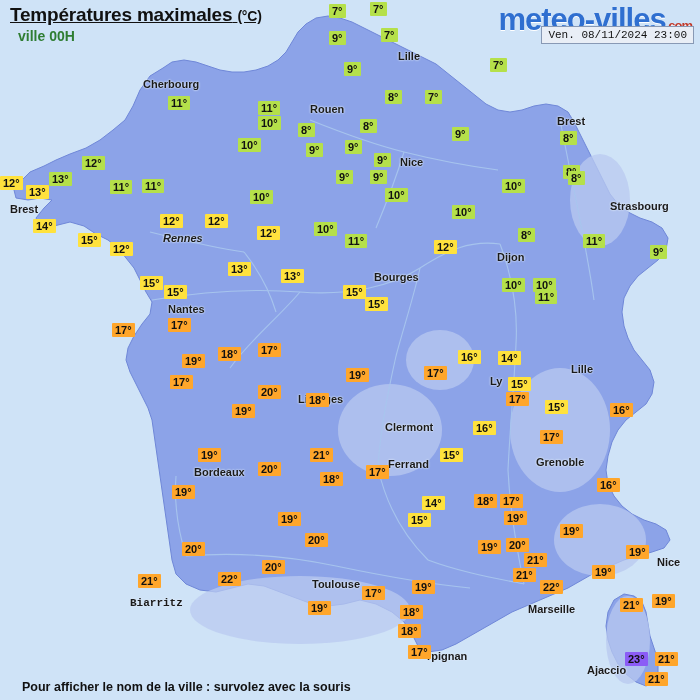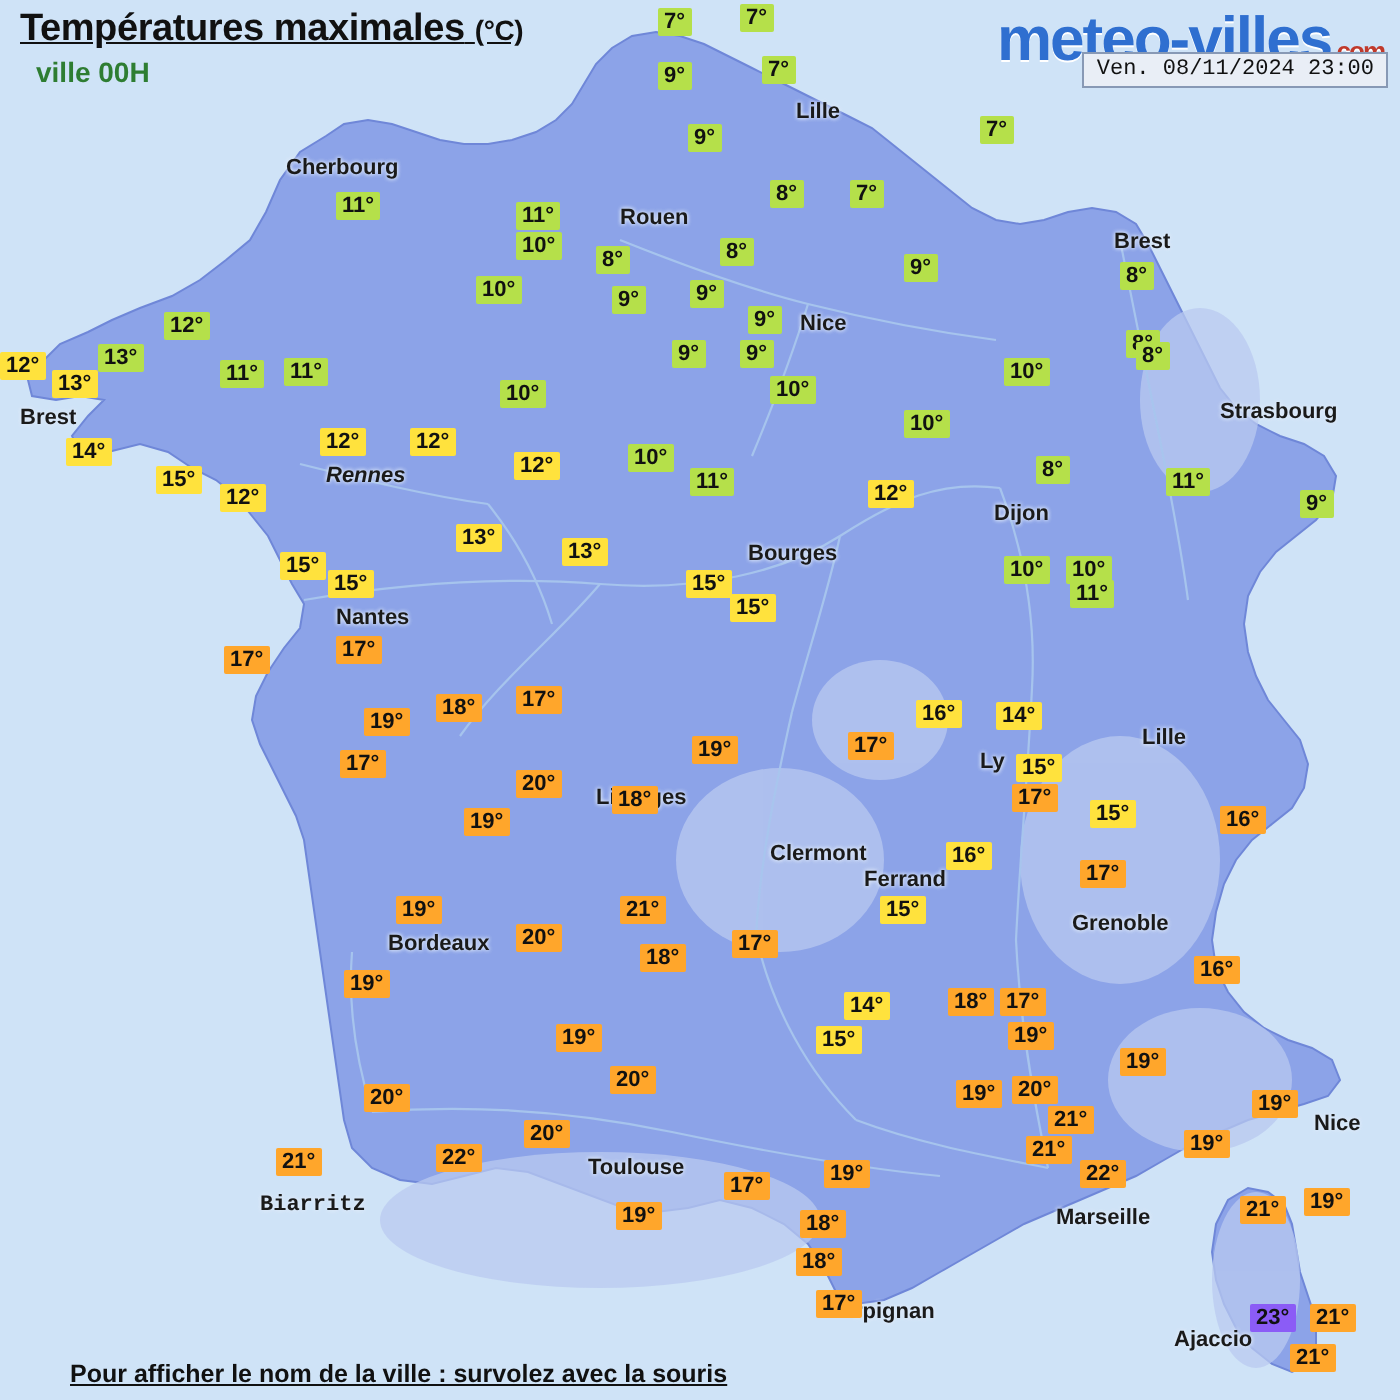--- a/index.html
+++ b/index.html
@@ -51,22 +51,22 @@
   .brand .dotcom{font-size:13px;color:#c0392b;font-weight:bold;}
   .datebox{
     position:absolute;right:6px;top:26px;
     background:#e9eef6;
     border:1px solid #8899b5;
     font-family:"Liberation Mono",monospace;
     font-size:11px;color:#111;
     padding:2px 6px;
   }
   .footer{
-    position:absolute;left:35px;bottom:6px;
-    font-size:12.5px;font-weight:bold;color:#111;text-decoration:underline;
+    position:absolute;left:22px;bottom:6px;
+    font-size:12.5px;font-weight:bold;color:#111;
   }
   .city{
     position:absolute;
     font-size:11px;font-weight:bold;color:#1a1a1a;
     white-space:nowrap;
     text-shadow:0 0 2px #dfeaf9,0 0 2px #dfeaf9;
   }
   .temp{
     position:absolute;
     font-size:11px;font-weight:bold;color:#111;
@@ -165,25 +165,25 @@
     <div class="city" style="left: 10px; top: 203px;">Brest</div>
     <div class="city" style="left: 163px; top: 232px; font-style: italic;">Rennes</div>
     <div class="city" style="left: 610px; top: 200px;">Strasbourg</div>
     <div class="city" style="left: 497px; top: 251px;">Dijon</div>
     <div class="city" style="left: 374px; top: 271px;">Bourges</div>
     <div class="city" style="left: 168px; top: 303px;">Nantes</div>
     <div class="city" style="left: 298px; top: 393px;">Limoges</div>
     <div class="city" style="left: 571px; top: 363px;">Lille</div>
     <div class="city" style="left: 490px; top: 375px;">Ly</div>
     <div class="city" style="left: 385px; top: 421px;">Clermont</div>
-    <div class="city" style="left: 388px; top: 434px; margin-left: 44px;">Ferrand</div>
+    <div class="city" style="left: 388px; top: 458px;">Ferrand</div>
     <div class="city" style="left: 536px; top: 456px;">Grenoble</div>
     <div class="city" style="left: 194px; top: 466px;">Bordeaux</div>
     <div class="city" style="left: 657px; top: 556px;">Nice</div>
-    <div class="city" style="left: 294px; top: 578px;">Toulouse</div>
+    <div class="city" style="left: 312px; top: 578px;">Toulouse</div>
     <div class="city" style="left: 130px; top: 597px; font-family: Liberation Mono, monospace;">Biarritz</div>
     <div class="city" style="left: 528px; top: 603px;">Marseille</div>
     <div class="city" style="left: 427px; top: 650px;">rpignan</div>
     <div class="city" style="left: 587px; top: 664px;">Ajaccio</div>
   </div>
 <div id="temps-layer">
     <div class="temp" style="left: 329px; top: 4px; background: rgb(181, 224, 74);">7°</div>
     <div class="temp" style="left: 370px; top: 2px; background: rgb(181, 224, 74);">7°</div>
     <div class="temp" style="left: 329px; top: 31px; background: rgb(181, 224, 74);">9°</div>
     <div class="temp" style="left: 381px; top: 28px; background: rgb(181, 224, 74);">7°</div>

